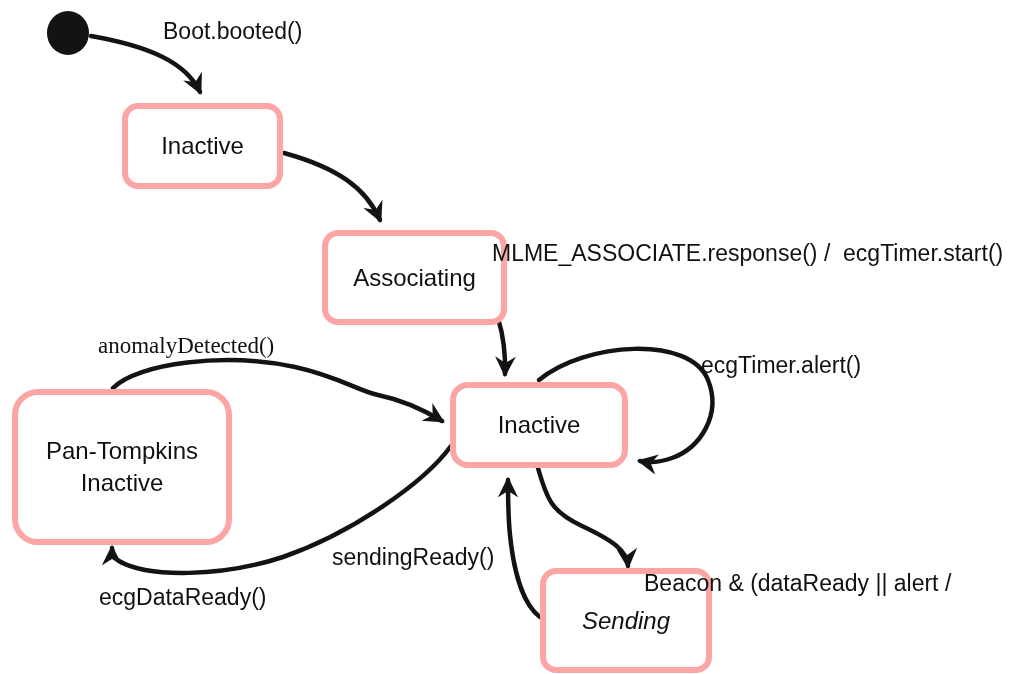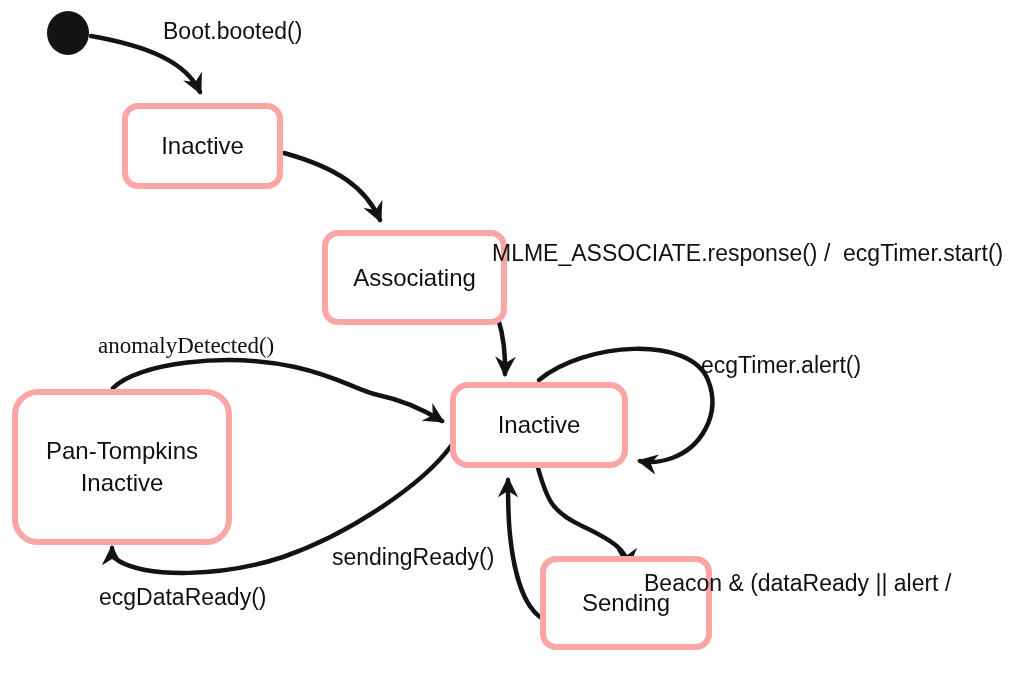--- a/index.html
+++ b/index.html
@@ -33,21 +33,21 @@
     flex-direction: column;
     align-items: center;
     justify-content: center;
     font-size: 24px;
     line-height: 32px;
     text-align: center;
   }
   .state-inactive    { left: 122px; top: 103px; width: 161px; height: 86px; }
   .state-associating { left: 291px; top: 230px; width: 185px; height: 95px; margin-left: 31px; }
   .state-sampling    { left: 450px; top: 382px; width: 178px; height: 86px; border-radius: 18px; }
-  .state-sending     { left: 540px; top: 556px; width: 172px; height: 94px; }
+  .state-sending     { left: 540px; top: 568px; width: 172px; height: 105px; font-style: italic; }
   .state-pantompkins { left:  12px; top: 389px; width: 220px; height: 156px; border-radius: 26px; }
   .tlabel {
     position: absolute;
     font-size: 23px;
     line-height: 35px;
     white-space: pre;
   }
   .tl-boot    { left: 163px; top:  14px; }
   .tl-mlme    { left: 492px; top: 236px; }
   .tl-fired   { left: 701px; top: 348px; }

